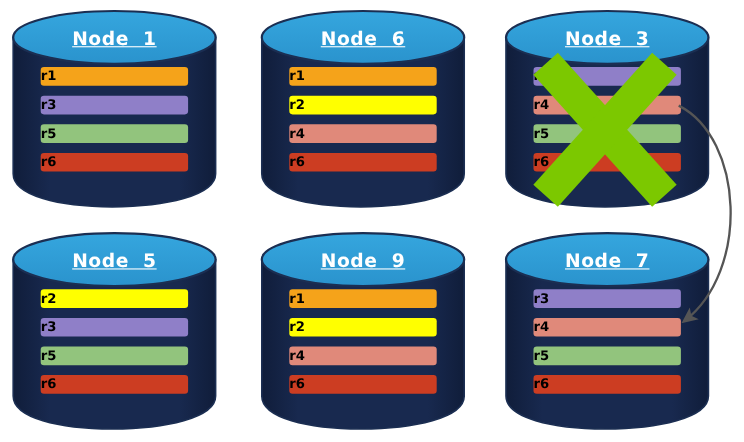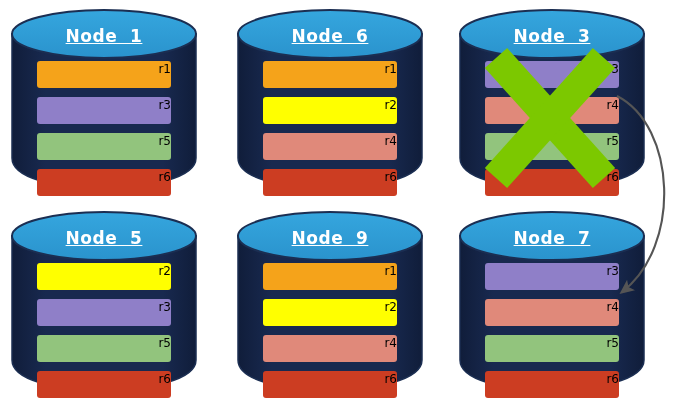--- a/index.html
+++ b/index.html
@@ -50,26 +50,26 @@
     text-decoration: underline;
   }
   .rows {
     position: absolute;
     left: 31px;
     top: 55px;
     width: 134px;
     z-index: 2;
   }
   .row-bar {
-    height: 27px;
+    height: 17px;
     margin-bottom: 9px;
     border-radius: 3px;
-    text-align: right;
+    text-align: left;
     font-size: 12px;
-    font-weight: normal;
+    font-weight: bold;
     color: #000000;
     line-height: 17px;
   }
   .row-bar:last-child { margin-bottom: 17px; }
   .x-overlay {
     position: absolute;
     left: 0;
     top: 0;
     width: 196px;
     height: 186px;

